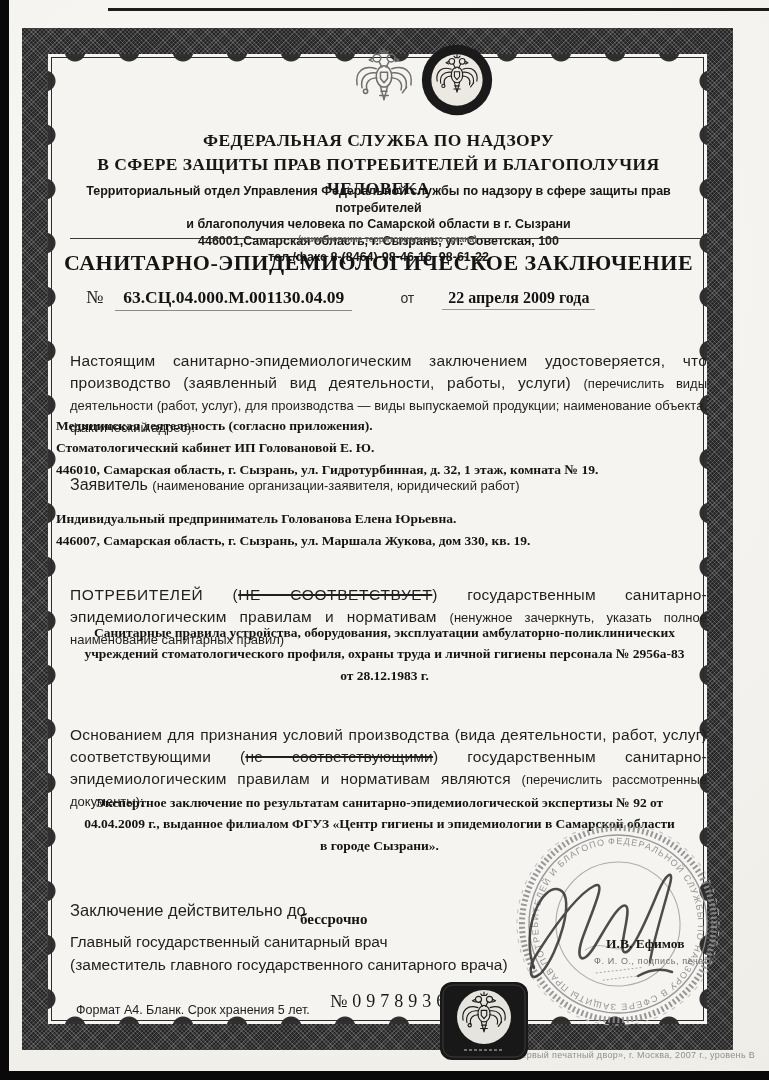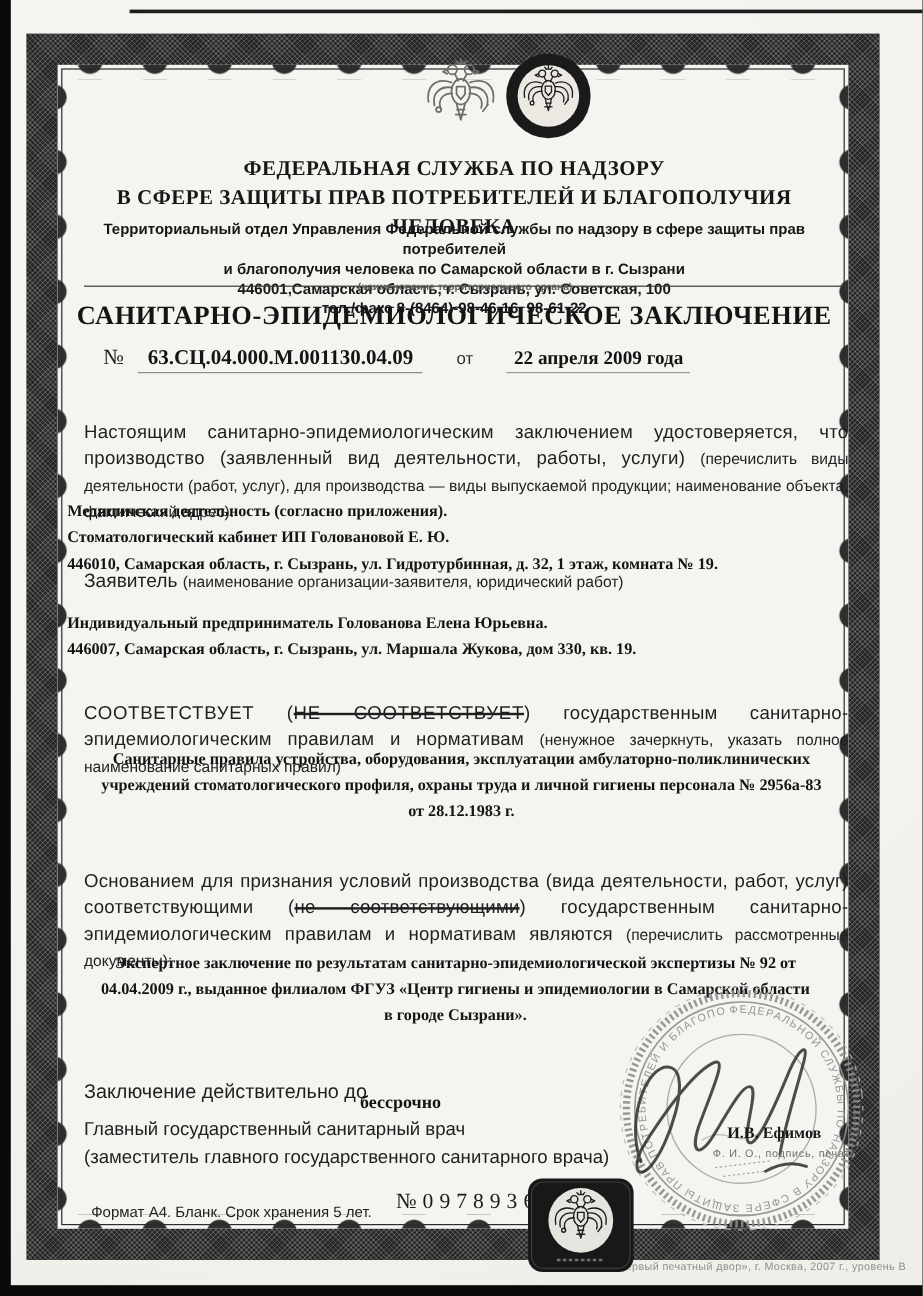--- a/index.html
+++ b/index.html
@@ -42,21 +42,21 @@
                  font-weight:bold; font-size:12.5px; line-height:1.32; color:#171717; }
   .hr  { left:70px; right:64px; top:238px; height:0; border-top:1.4px solid #3a3a3a; z-index:3; }
   .hr-caption { left:70px; right:64px; top:234px; text-align:center; font-size:8.5px; color:#5d5d5d;font-weight:bold; }
   .doc-title { left:48px; right:60px; top:250px; text-align:center;
                font-family:"Liberation Serif", serif; font-weight:bold; font-size:22px;
                letter-spacing:.5px; color:#141414; }
   .numrow { left:86px; top:287px; display:flex; align-items:baseline; }
   .no-sign { font-family:"Liberation Serif", serif; font-size:18px; color:#222; }
   .doc-number { margin-left:12px; font-family:"Liberation Serif", serif; font-weight:bold;
                 font-size:17.5px; color:#141414; border-bottom:1px solid #8a8a8a; padding:0 8px 2px; }
-  .from-label { margin-left:28px; font-size:14px; color:#2c2c2c; }
+  .from-label { margin-left:48px; font-size:14px; color:#2c2c2c; }
   .doc-date { margin-left:28px; font-family:"Liberation Serif", serif; font-weight:bold;
               font-size:16px; color:#141414; border-bottom:1px solid #9a9a9a; padding:0 6px 2px; }
 
   .para { font-size:15.5px; line-height:1.43; text-align:justify; color:#1f1f1f; letter-spacing:.2px;margin-top:28px; }
   .para .note { font-size:13px; letter-spacing:0; }
   .caps { letter-spacing:.6px; }
   .struck { text-decoration:line-through; text-decoration-thickness:1.5px; }
 
   .center-serif { font-family:"Liberation Serif", serif; font-weight:bold;
                   font-size:13.5px; line-height:1.62; color:#141414; }
@@ -165,21 +165,21 @@
     <div class="abs applicant-row">
       <span>Заявитель</span>
       <span class="note">(наименование организации-заявителя, юридический работ)</span>
     </div>
     <div class="abs center-serif" style="left:56px; right:68px; top:508px;">
       <div>Индивидуальный предприниматель Голованова Елена Юрьевна.</div>
       <div>446007, Самарская область, г. Сызрань, ул. Маршала Жукова, дом 330, кв. 19.</div>
     </div>
 
     <p class="abs para" style="left:70px; right:62px; top:556px;">
-      <span class="caps">СООТВЕТСТВУЕТ</span>
+      <span class="caps">ПОТРЕБИТЕЛЕЙ</span>
       <span class="caps">(</span><span class="caps struck">НЕ СООТВЕТСТВУЕТ</span><span class="caps">)</span>
       <span>государственным санитарно-эпидемиологическим правилам и нормативам</span>
       <span class="note">(ненужное зачеркнуть, указать полное наименование санитарных правил)</span>
     </p>
 
     <div class="abs left-serif" style="left:80px; right:80px; top:622px;">Санитарные правила устройства, оборудования, эксплуатации амбулаторно-поликлинических учреждений стоматологического профиля, охраны труда и личной гигиены персонала № 2956а-83 от 28.12.1983 г.</div>
 
     <p class="abs para" style="left:70px; right:62px; top:696px;">
       <span>Основанием для признания условий производства (вида деятельности, работ, услуг) соответствующими (</span><span class="struck">не соответствующими</span><span>) государственным санитарно-эпидемиологическим правилам и нормативам являются </span>
       <span class="note">(перечислить рассмотренные документы):</span>

